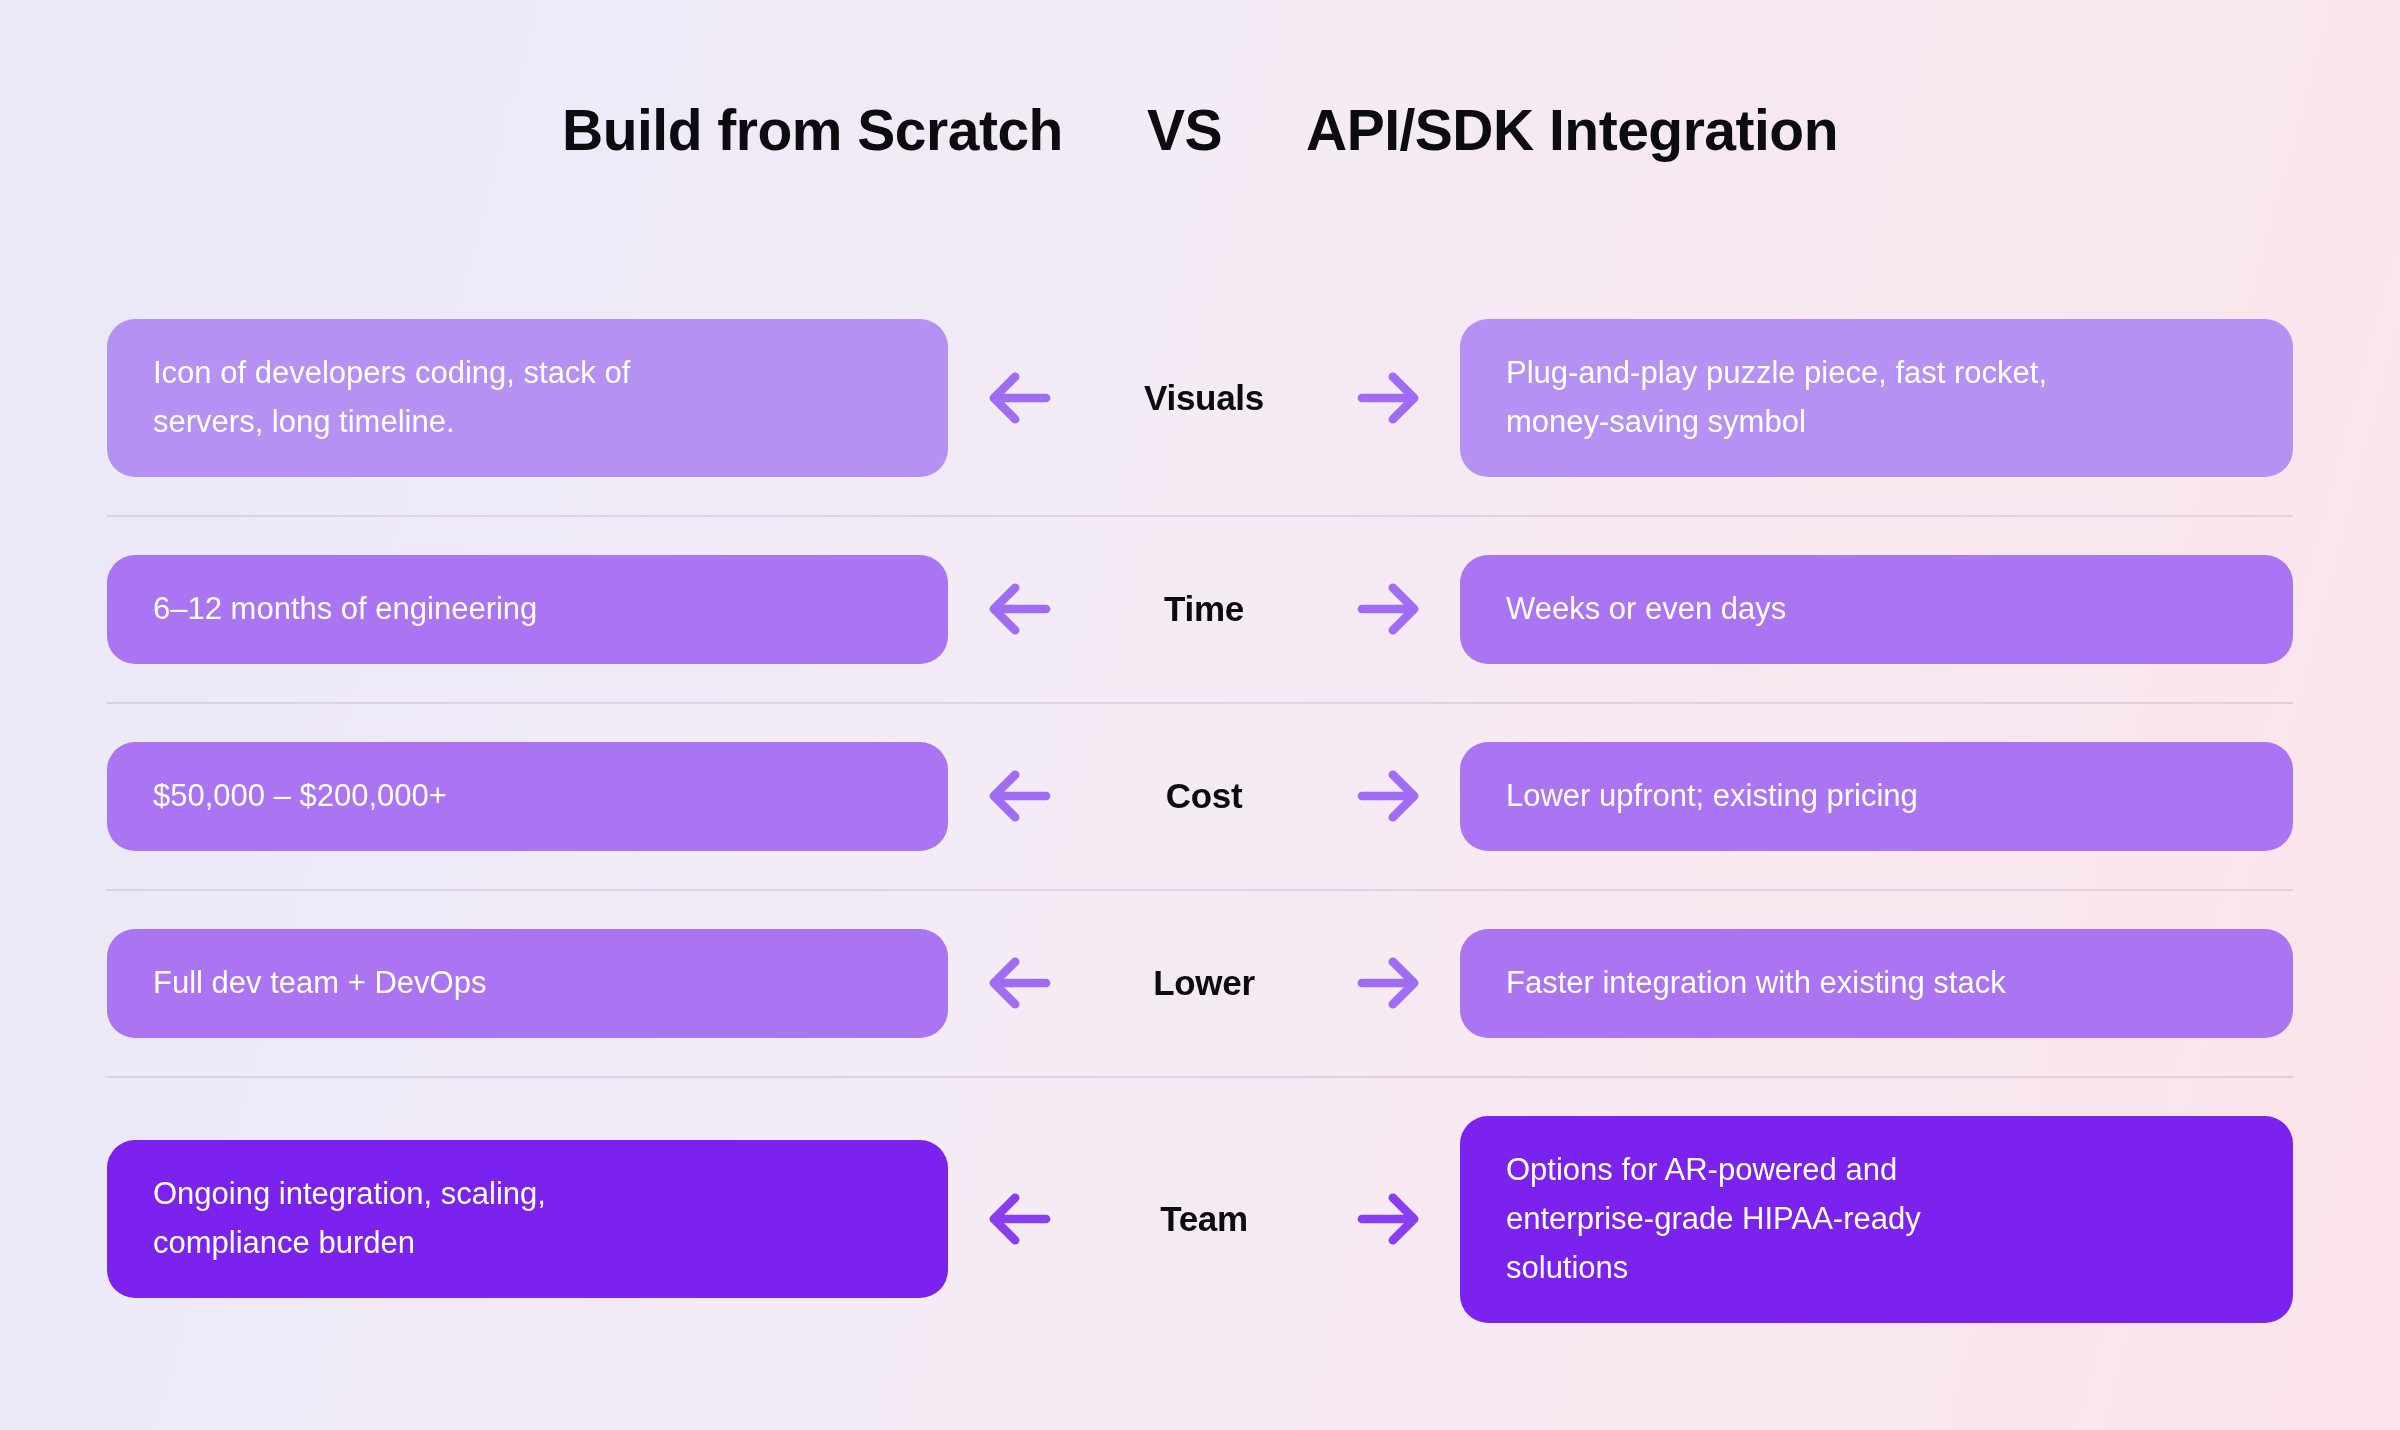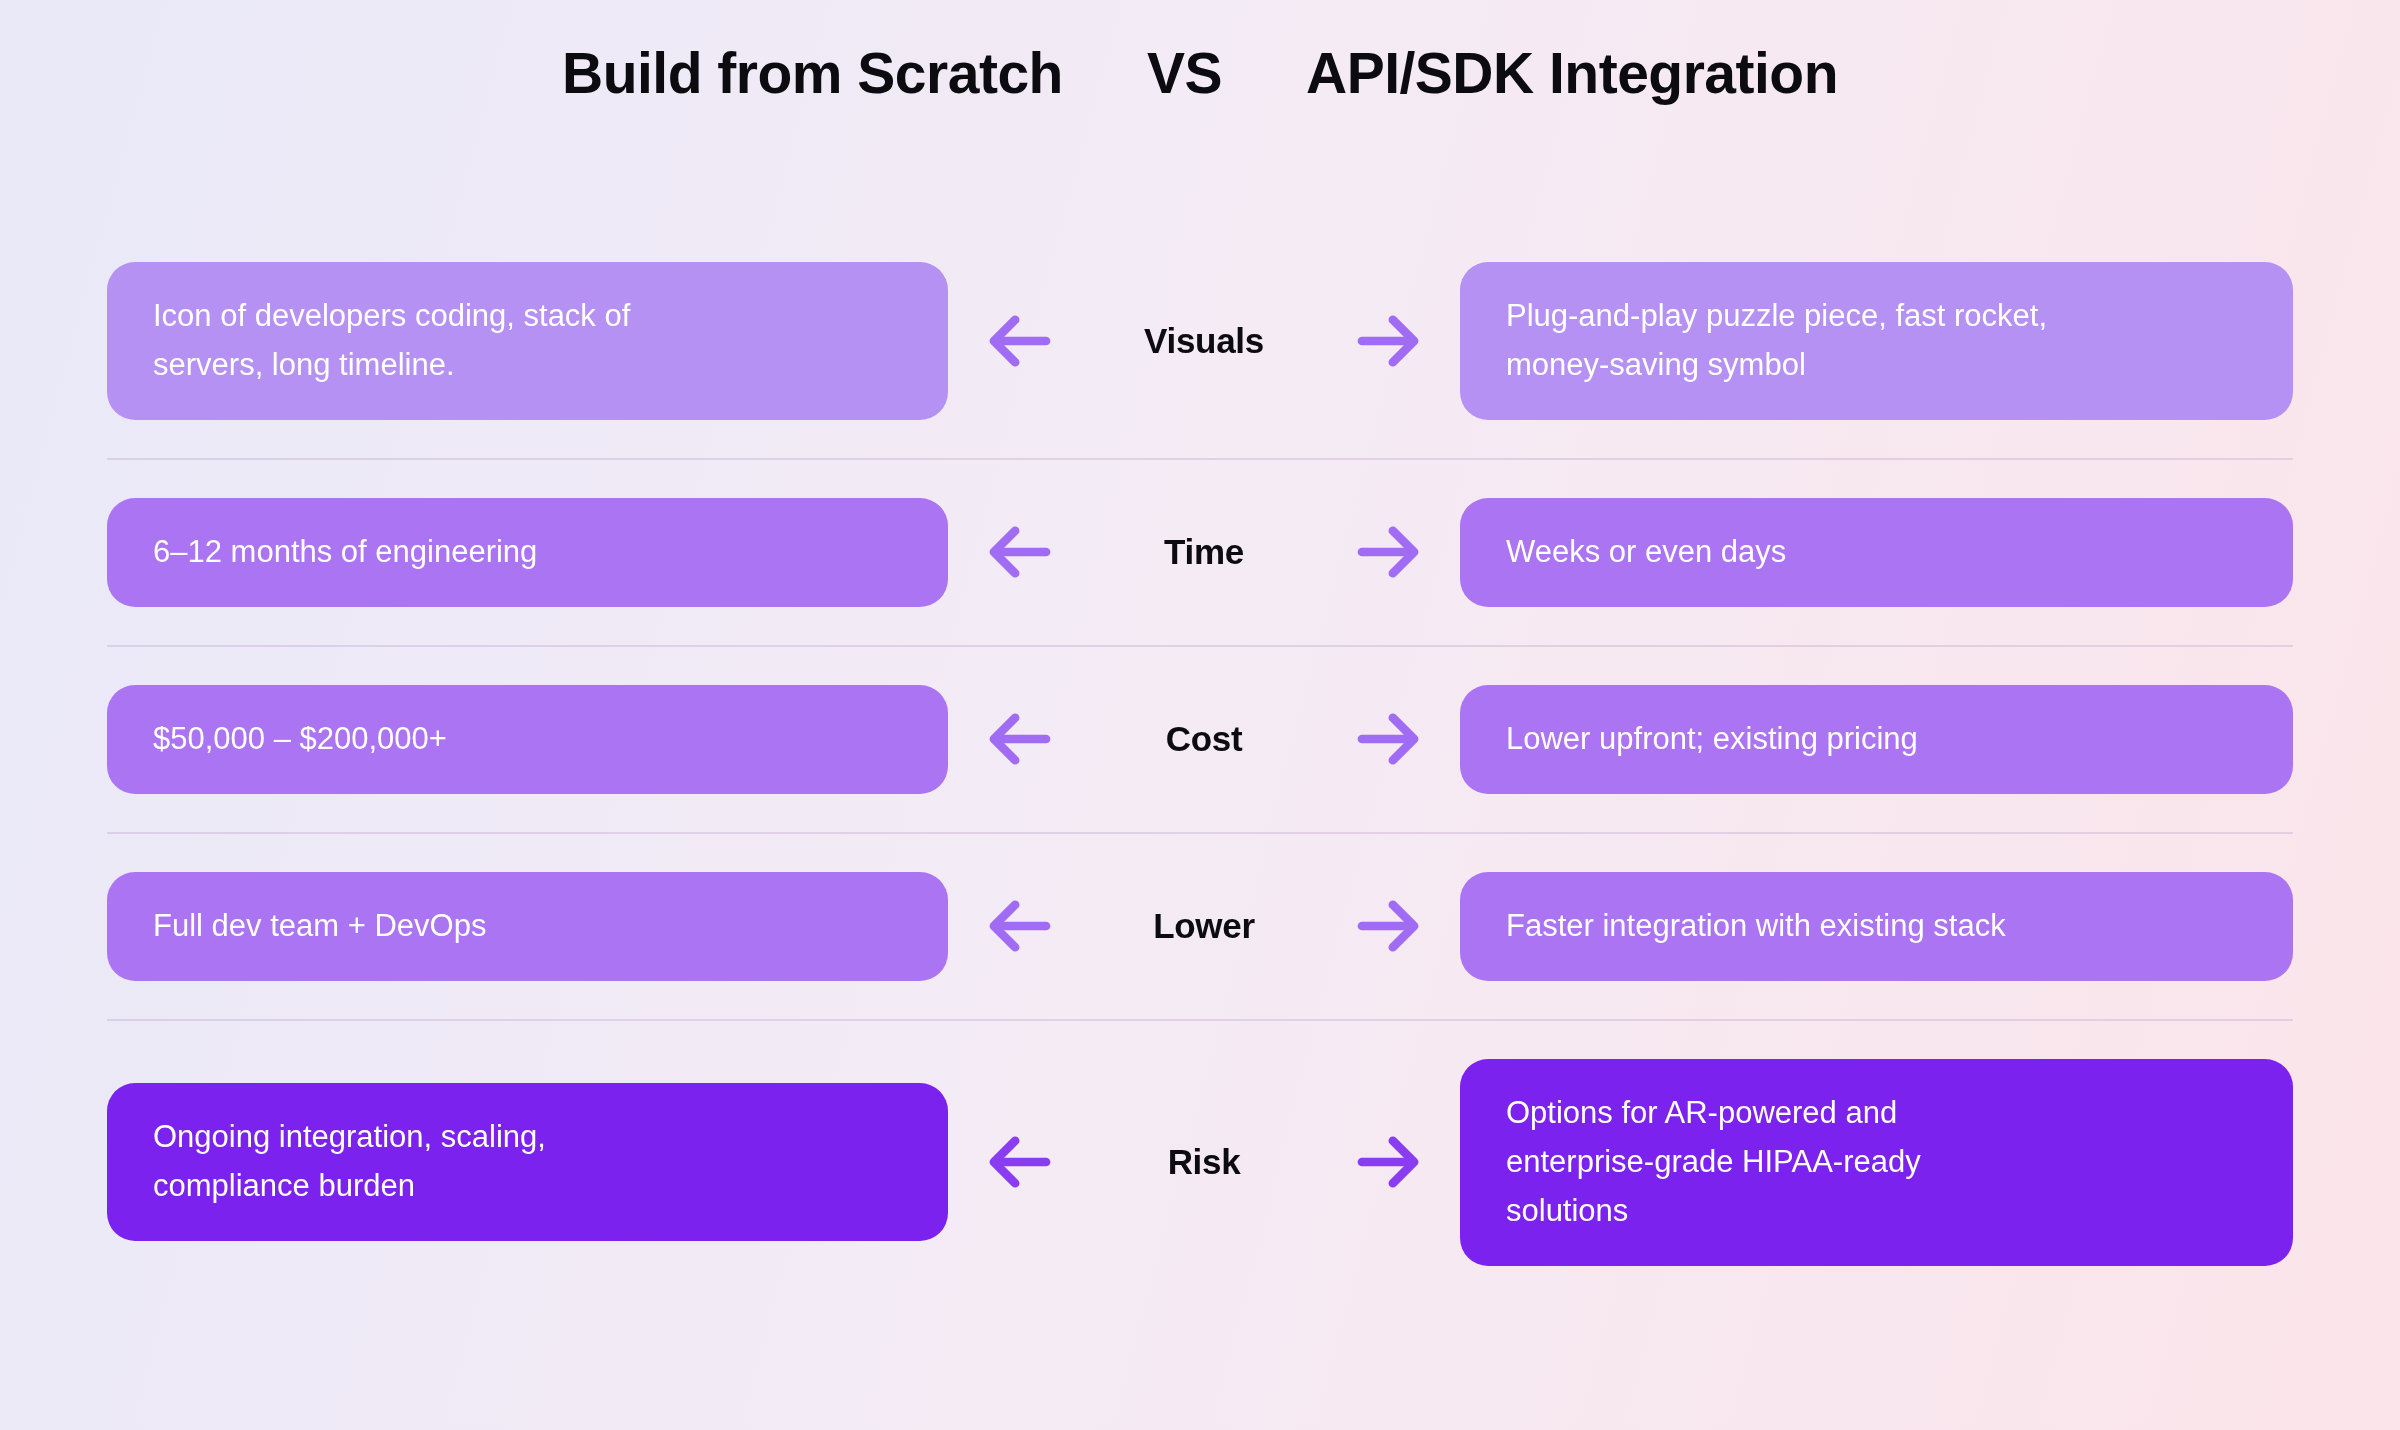--- a/index.html
+++ b/index.html
@@ -18,21 +18,21 @@
   * { margin: 0; padding: 0; box-sizing: border-box; }
   html, body { width: 2400px; height: 1430px; }
   body {
     font-family: "Liberation Sans", "DejaVu Sans", sans-serif;
     overflow: hidden;
   }
   .canvas {
     width: 2400px;
     height: 1430px;
     background: linear-gradient(105deg, var(--bg-left) 0%, var(--bg-mid) 48%, var(--bg-right) 100%);
-    padding-top: 40px;
+    padding-top: 97px;
   }
   .title {
     display: flex;
     justify-content: center;
     align-items: baseline;
     gap: 84px;
     font-size: 57px;
     font-weight: 800;
     letter-spacing: -0.5px;
     color: var(--text-dark);
@@ -186,21 +186,21 @@
     <section class="row row-dark">
       <div class="pill pill-left">
         <span>Ongoing integration, scaling,
 compliance burden</span>
       </div>
       <div class="center">
         <svg class="arrow" width="66" height="56" viewBox="0 0 68 58" fill="none" stroke="currentColor" stroke-width="9" stroke-linecap="round" stroke-linejoin="round">
             <path d="M62 29 H9"></path>
             <path d="M30 7 L8 29 L30 51"></path>
           </svg>
-        <div class="row-label">Risk</div>
+        <div class="row-label">Team</div>
         <svg class="arrow" width="66" height="56" viewBox="0 0 68 58" fill="none" stroke="currentColor" stroke-width="9" stroke-linecap="round" stroke-linejoin="round">
             <path d="M6 29 H59"></path>
             <path d="M38 7 L60 29 L38 51"></path>
           </svg>
       </div>
       <div class="pill pill-right">
         <span>Options for AR-powered and
 enterprise-grade HIPAA-ready
 solutions</span>
       </div>

